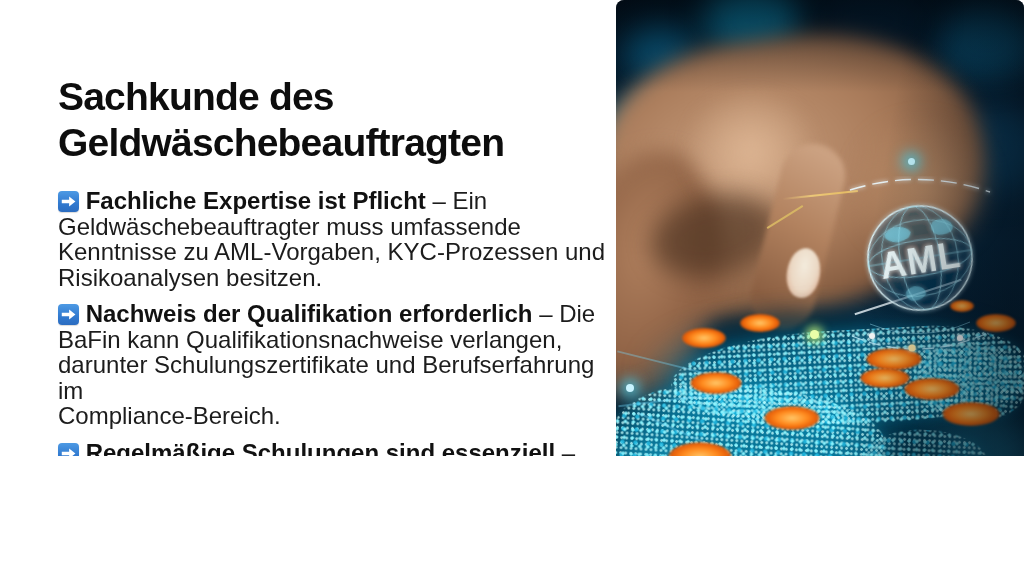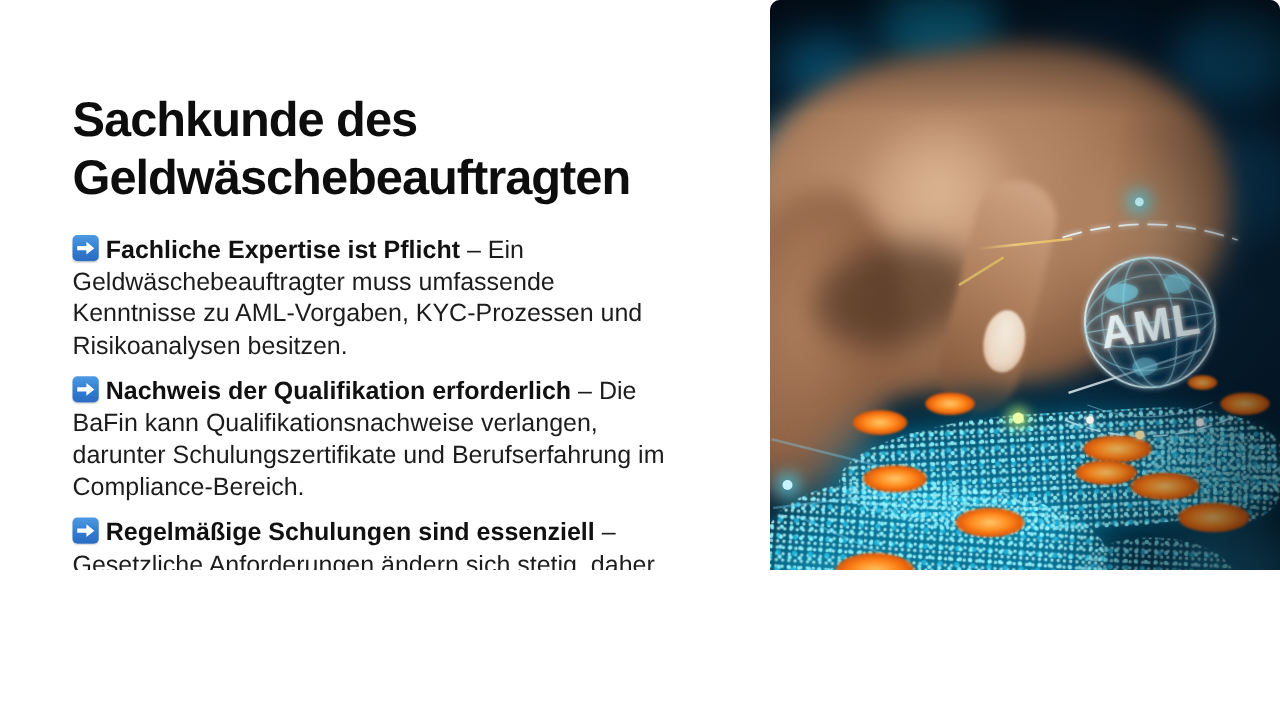--- a/index.html
+++ b/index.html
@@ -2,21 +2,21 @@
 <html><head>
 <meta charset="utf-8">
 <style>
   html,body{margin:0;padding:0;background:#ffffff;}
   .slide{position:relative;width:1024px;height:456px;overflow:hidden;background:#ffffff;
          font-family:"Liberation Sans",sans-serif;}
   
   .content{position:absolute;left:58px;top:74px;width:548px;}
   .title{margin:0 0 22px 0;font-size:39px;line-height:46px;font-weight:700;color:#0d0d0d;
          letter-spacing:-0.8px;white-space:pre-line;}
-  .bullet{margin:0 0 11px 0;font-size:20px;line-height:25.5px;color:#1c1c1c;}
+  .bullet{margin:0 0 11px 0;font-size:24px;line-height:25.5px;color:#1c1c1c;}
   .bullet .bt{white-space:pre-line;}
   .bullet b{font-weight:700;color:#111;}
   .emoji{display:inline-block;width:21px;height:21px;border-radius:4px;vertical-align:-3px;
          background:linear-gradient(180deg,#4d9ae4 0%,#3179cf 60%,#2b6cc0 100%);
          box-shadow:0 1px 1px rgba(0,0,0,.15);} 
   .emoji svg{display:block;width:21px;height:21px;}
   
   .photo{position:absolute;left:616px;top:0;width:408px;height:576px;border-radius:8px;
          overflow:hidden;background:linear-gradient(180deg,#04101d 0%,#07243a 42%,#041a2c 66%,#02121f 100%);}
   .photo *{position:absolute;}

